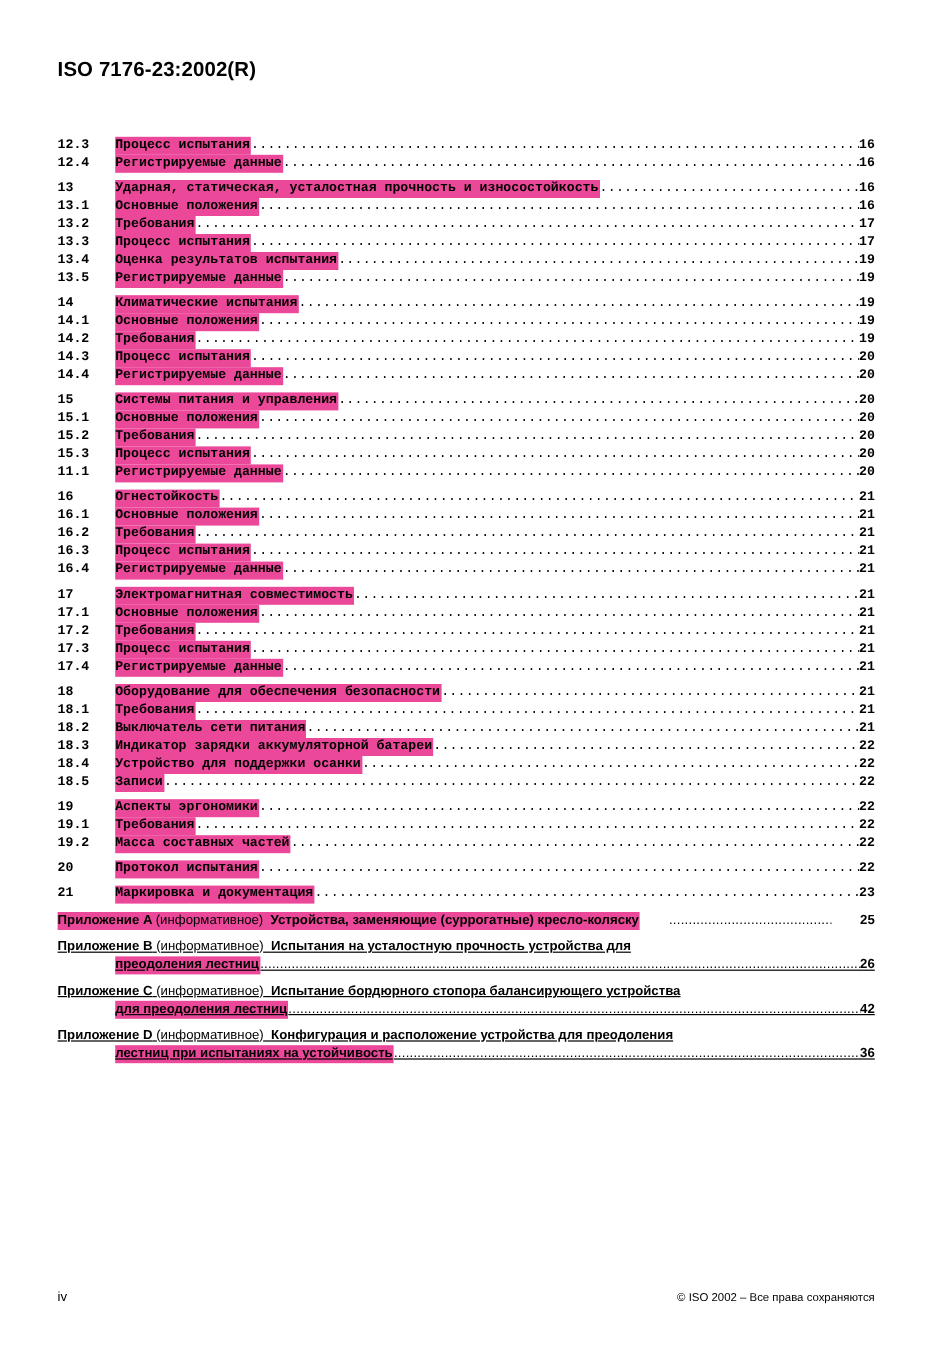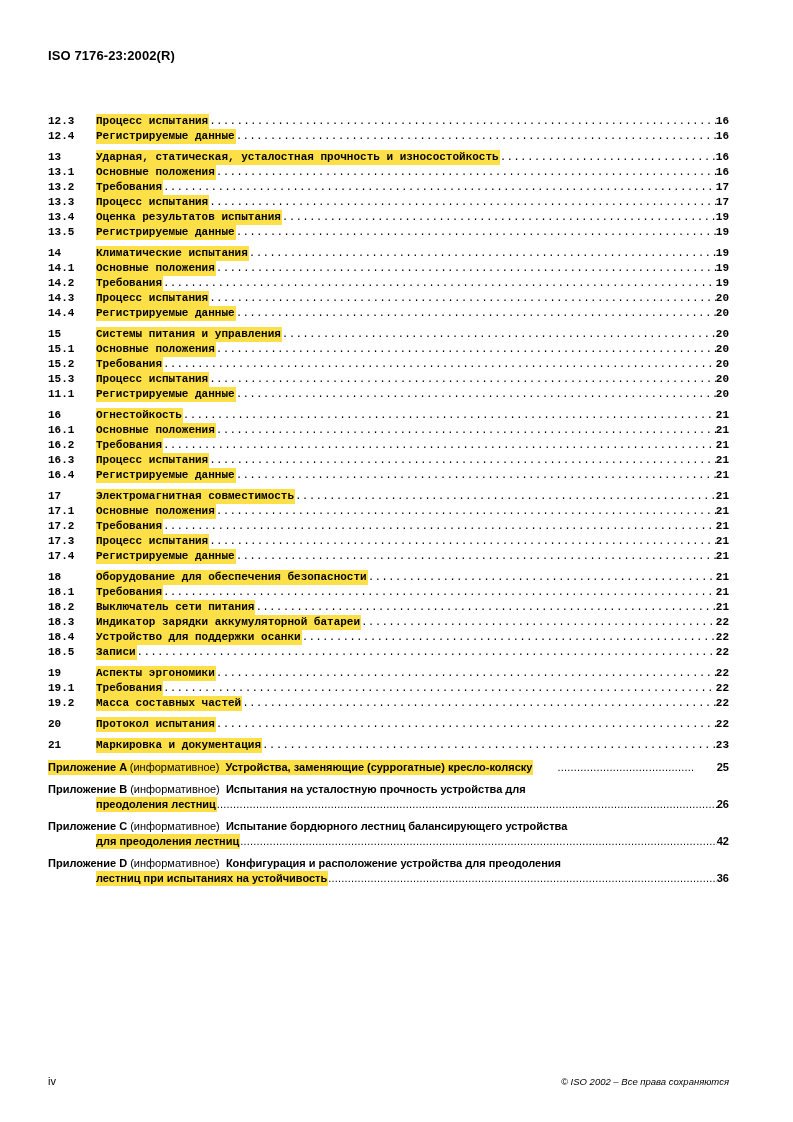--- a/index.html
+++ b/index.html
@@ -1,35 +1,35 @@
 <!DOCTYPE html>
 <html><head>
   <meta charset="utf-8">
   <style>
     html, body { margin: 0; padding: 0; background: #ffffff; }
     body { width: 793px; height: 1122px; position: relative; overflow: hidden;
            font-family: "Liberation Sans", sans-serif; color: #000; }
-    .header { position: absolute; left: 48px; top: 48px; font-size: 13px; font-weight: bold; letter-spacing: 0.1px; }
+    .header { position: absolute; left: 48px; top: 48px; font-size: 17px; font-weight: bold; letter-spacing: 0.1px; }
     .toc { position: absolute; left: 48px; top: 114px; width: 681px; }
     .row { position: relative; height: 15px; font-size: 11px; font-weight: bold; line-height: 15px; white-space: nowrap; font-family: Liberation Mono, monospace; }
     .row.gap { margin-top: 6px; }
     .num { position: absolute; left: 0; top: 0; }
     .entry { position: absolute; left: 48px; right: 0; top: 0; display: flex; }
-    .title { flex: 0 0 auto; background: #fde047; padding-right: 1px; }
+    .title { flex: 0 0 auto; background: #ec4899; padding-right: 1px; }
     .dots { flex: 1 1 auto; overflow: hidden; white-space: nowrap; letter-spacing: 0.2px; font-weight: normal; }
     .dots::before { content: "........................................................................................................................................................................................................................................................................"; }
     .page { flex: 0 0 auto; text-align: right; }
     .annex { position: relative; font-size: 11px; font-weight: bold; line-height: 15px; }
     .annex.gap { margin-top: 7px; }
-    .annex .line1 { white-space: nowrap; }
+    .annex .line1 { white-space: nowrap; text-decoration: underline; }
     .annex .normal { font-weight: normal; }
-    .annex .line2 { display: flex; padding-left: 48px; }
+    .annex .line2 { display: flex; padding-left: 48px; text-decoration: underline; }
     .annex .line-single { display: flex; gap: 24px; }
     .footer-left { position: absolute; left: 48px; top: 1075px; font-size: 11px; }
-    .footer-right { position: absolute; right: 64px; top: 1076px; font-size: 9.5px; font-style: italic; }
+    .footer-right { position: absolute; right: 64px; top: 1076px; font-size: 9.5px; }
   </style>
 </head>
 <body>
 
 <div class="header">ISO 7176-23:2002(R)</div>
 
 <div class="toc" id="toc">
     <div class="row">
       <span class="num">12.3</span>
       <div class="entry">
@@ -351,21 +351,21 @@
     </div>
     <div class="annex gap">
       <div class="line1"><span>Приложение B</span> <span class="normal">(информативное)</span>&nbsp; <span>Испытания на усталостную прочность устройства для</span></div>
       <div class="line2">
         <span class="title">преодоления лестниц </span>
         <span class="dots"></span>
         <span class="page">26</span>
       </div>
     </div>
     <div class="annex gap">
-      <div class="line1"><span>Приложение C</span> <span class="normal">(информативное)</span>&nbsp; <span>Испытание бордюрного лестниц балансирующего устройства</span></div>
+      <div class="line1"><span>Приложение C</span> <span class="normal">(информативное)</span>&nbsp; <span>Испытание бордюрного стопора балансирующего устройства</span></div>
       <div class="line2">
         <span class="title">для преодоления лестниц</span>
         <span class="dots"></span>
         <span class="page">42</span>
       </div>
     </div>
     <div class="annex gap">
       <div class="line1"><span>Приложение D</span> <span class="normal">(информативное)</span>&nbsp; <span>Конфигурация и расположение устройства для преодоления</span></div>
       <div class="line2">
         <span class="title">лестниц при испытаниях на устойчивость</span>

